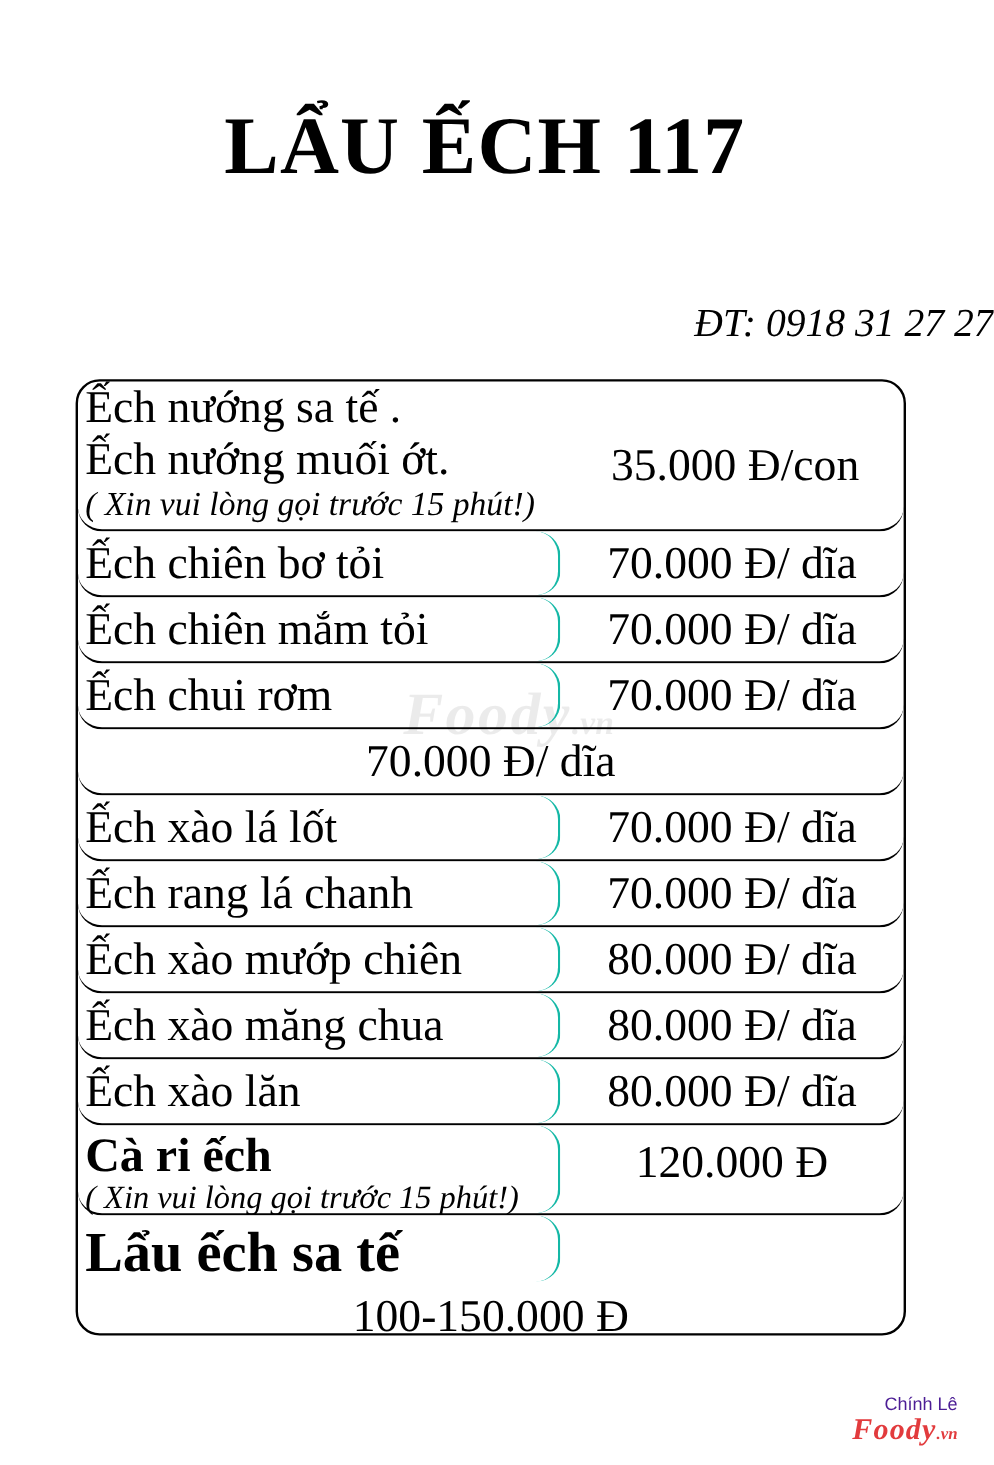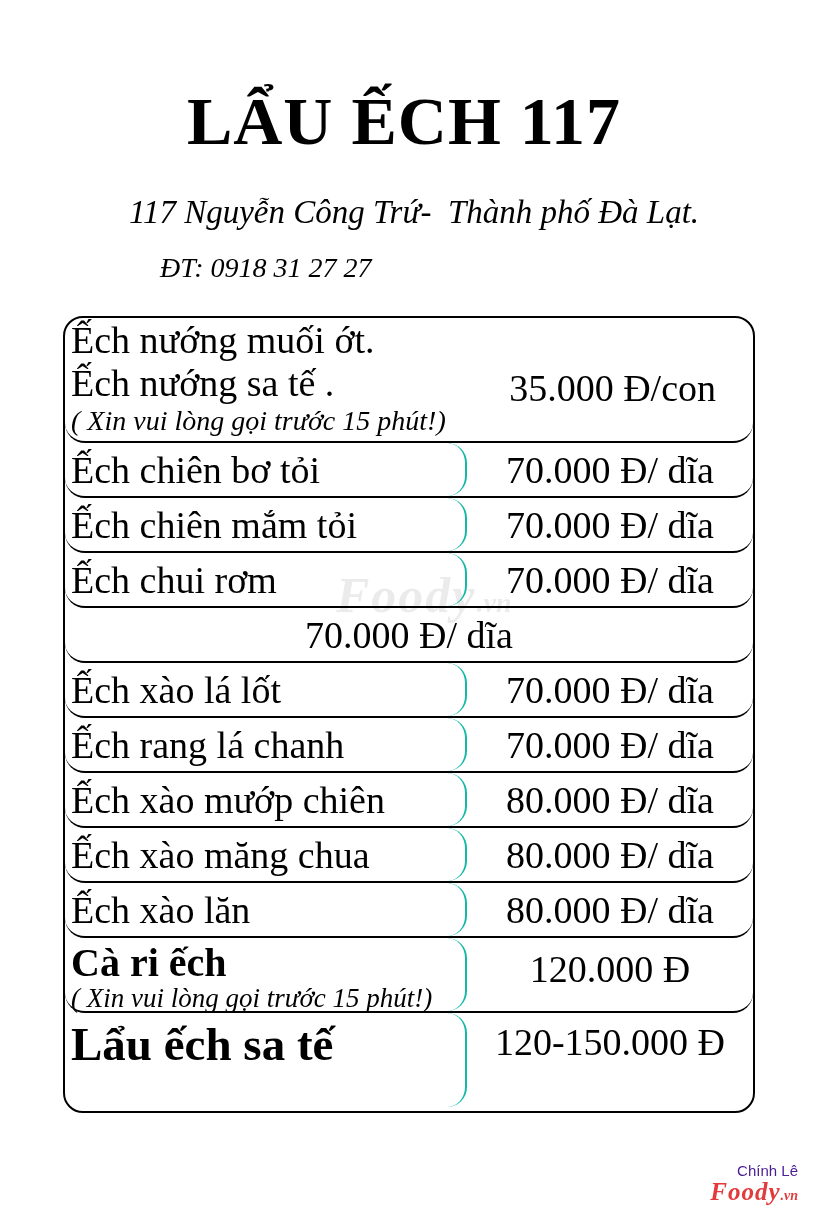--- a/index.html
+++ b/index.html
@@ -21,23 +21,23 @@
     transform: translateX(-10px);
   }
   .address {
     position: absolute; top: 194px; left: 0; width: 100%;
     text-align: center;
     font-style: italic; font-size: 33px;
     white-space: pre;
   }
   .phone {
     position: absolute; top: 252px; left: 0; width: 100%;
-    text-align: left;
+    text-align: right;
     padding-left: 160px;
-    font-style: italic; font-size: 28px;
+    font-style: italic; font-size: 33px;
   }
 
   
   .wm-center {
     position: absolute; top: 566px; left: 336px;
     z-index: 1;
     font-style: italic; font-weight: bold;
     font-size: 50px;
     color: rgba(0,0,0,0.08);
     letter-spacing: 2px;
@@ -90,21 +90,21 @@
 
   .row-curry { height: 75px; }
   .row-curry .cell-name {
     flex-direction: column; align-items: flex-start; justify-content: flex-start;
     padding-top: 4px;
   }
   .row-curry .bname { font-size: 40px; font-weight: bold; line-height: 1.05; }
   .row-curry .note  { font-size: 27px; font-style: italic; line-height: 1.1; }
   .row-curry .cell-price { align-items: flex-start; padding-top: 12px; }
 
-  .row-hotpot { height: 94px; }
+  .row-hotpot { height: 94px; flex-direction: column; }
   .row-hotpot .cell-name {
     align-items: flex-start; padding-top: 8px;
     font-size: 47px; font-weight: bold;
   }
   .row-hotpot .cell-price { align-items: flex-start; padding-top: 10px; }
 
   .credit {
     position: absolute; top: 1163px; right: 30px;
     text-align: right; z-index: 3;
     line-height: 1.1;
@@ -122,30 +122,29 @@
     letter-spacing: 1px;
   }
   .credit .cbrand .vn { font-size: 14px; letter-spacing: 0; }
 </style>
 </head>
 <body>
 
 <div class="page">
 
   <div class="title">LẨU ẾCH 117</div>
-  <div class="address">117 Nguyễn Công Trứ-  Thành phố Đà Lạt.</div>
   <div class="phone">ĐT: 0918 31 27 27</div>
 
   <div class="wm-center"><span>Foody</span><span class="vn">.vn</span></div>
 
   <div class="menu-table">
 
     <div class="t-row row-group">
+      <div class="nline">Ếch nướng sa tế .</div>
       <div class="nline">Ếch nướng muối ớt.</div>
-      <div class="nline">Ếch nướng sa tế .</div>
       <div class="note">( Xin vui lòng gọi trước 15 phút!)</div>
       <div class="gprice">35.000 Đ/con</div>
     </div>
 
     <div class="t-row row-std">
       <div class="cell-name">Ếch chiên bơ tỏi</div>
       <div class="cell-price">70.000 Đ/ dĩa</div>
     </div>
 
     <div class="t-row row-std">
@@ -190,21 +189,21 @@
     <div class="t-row row-curry">
       <div class="cell-name">
         <div class="bname">Cà ri ếch</div>
         <div class="note">( Xin vui lòng gọi trước 15 phút!)</div>
       </div>
       <div class="cell-price">120.000 Đ</div>
     </div>
 
     <div class="t-row row-hotpot">
       <div class="cell-name">Lẩu ếch sa tế</div>
-      <div class="cell-price">120-150.000 Đ</div>
+      <div class="cell-price">100-150.000 Đ</div>
     </div>
 
   </div>
 
   <div class="credit">
     <span class="cname">Chính Lê</span>
     <span class="cbrand"><span>Foody</span><span class="vn">.vn</span></span>
   </div>
 
 </div>

